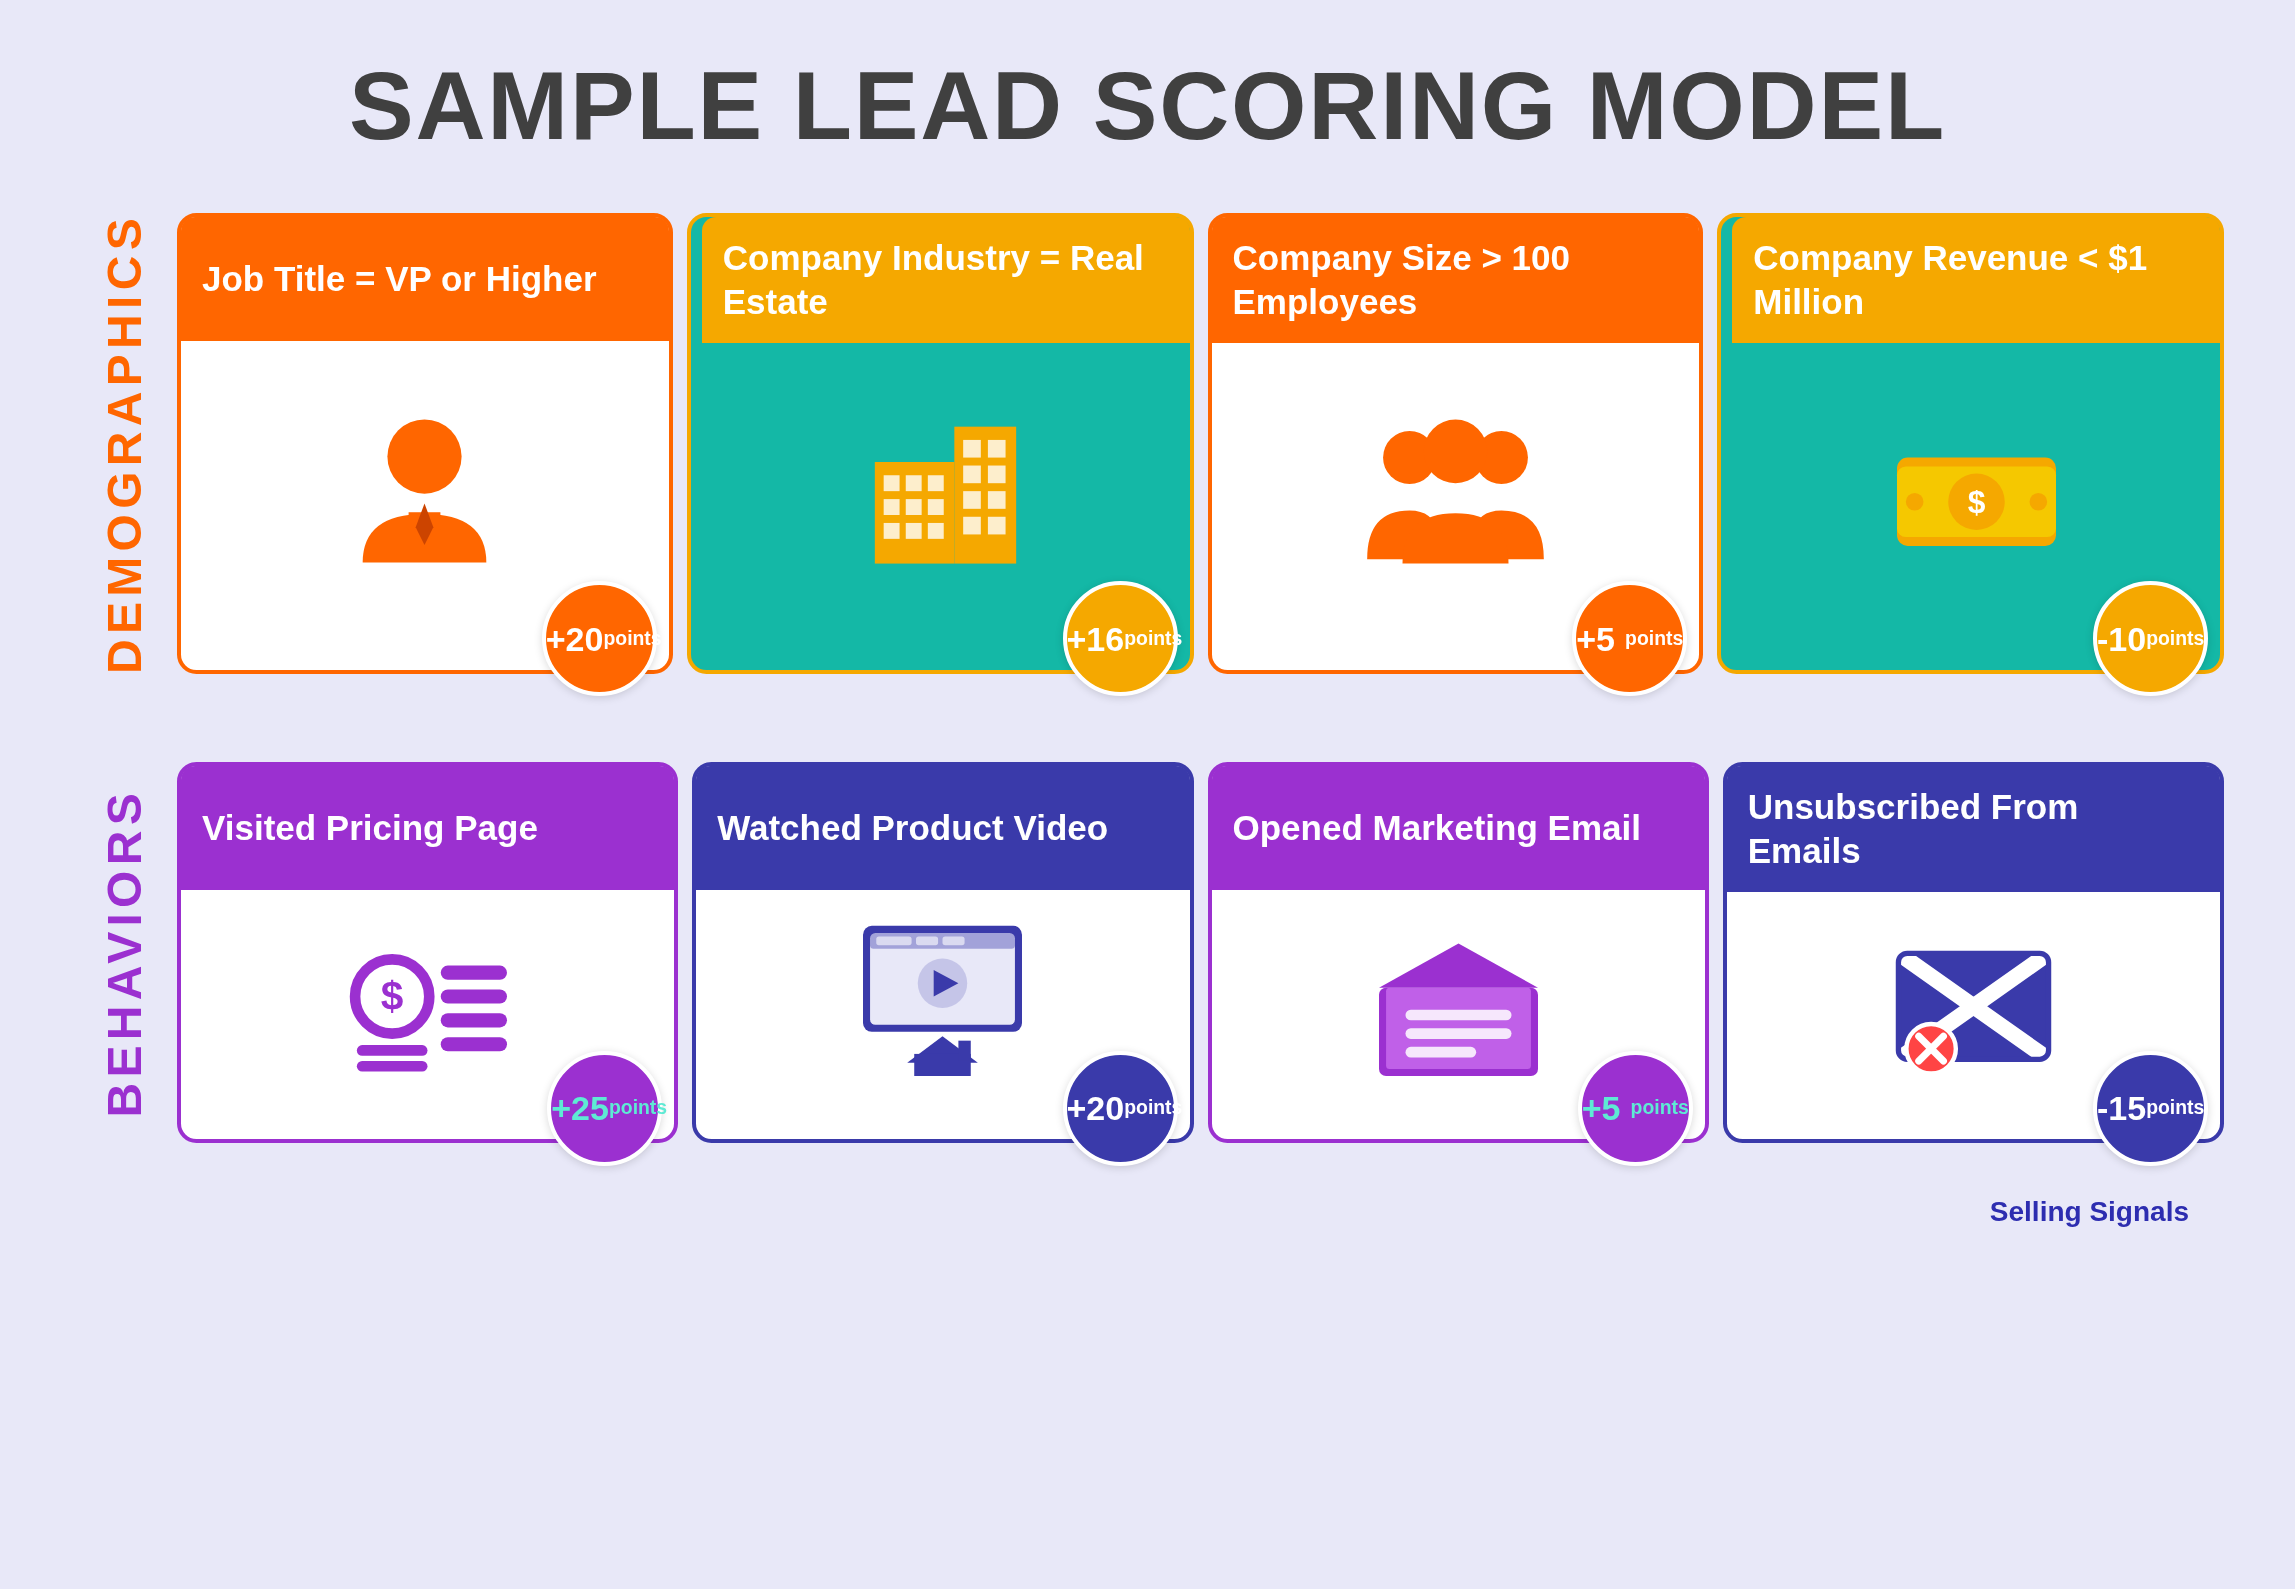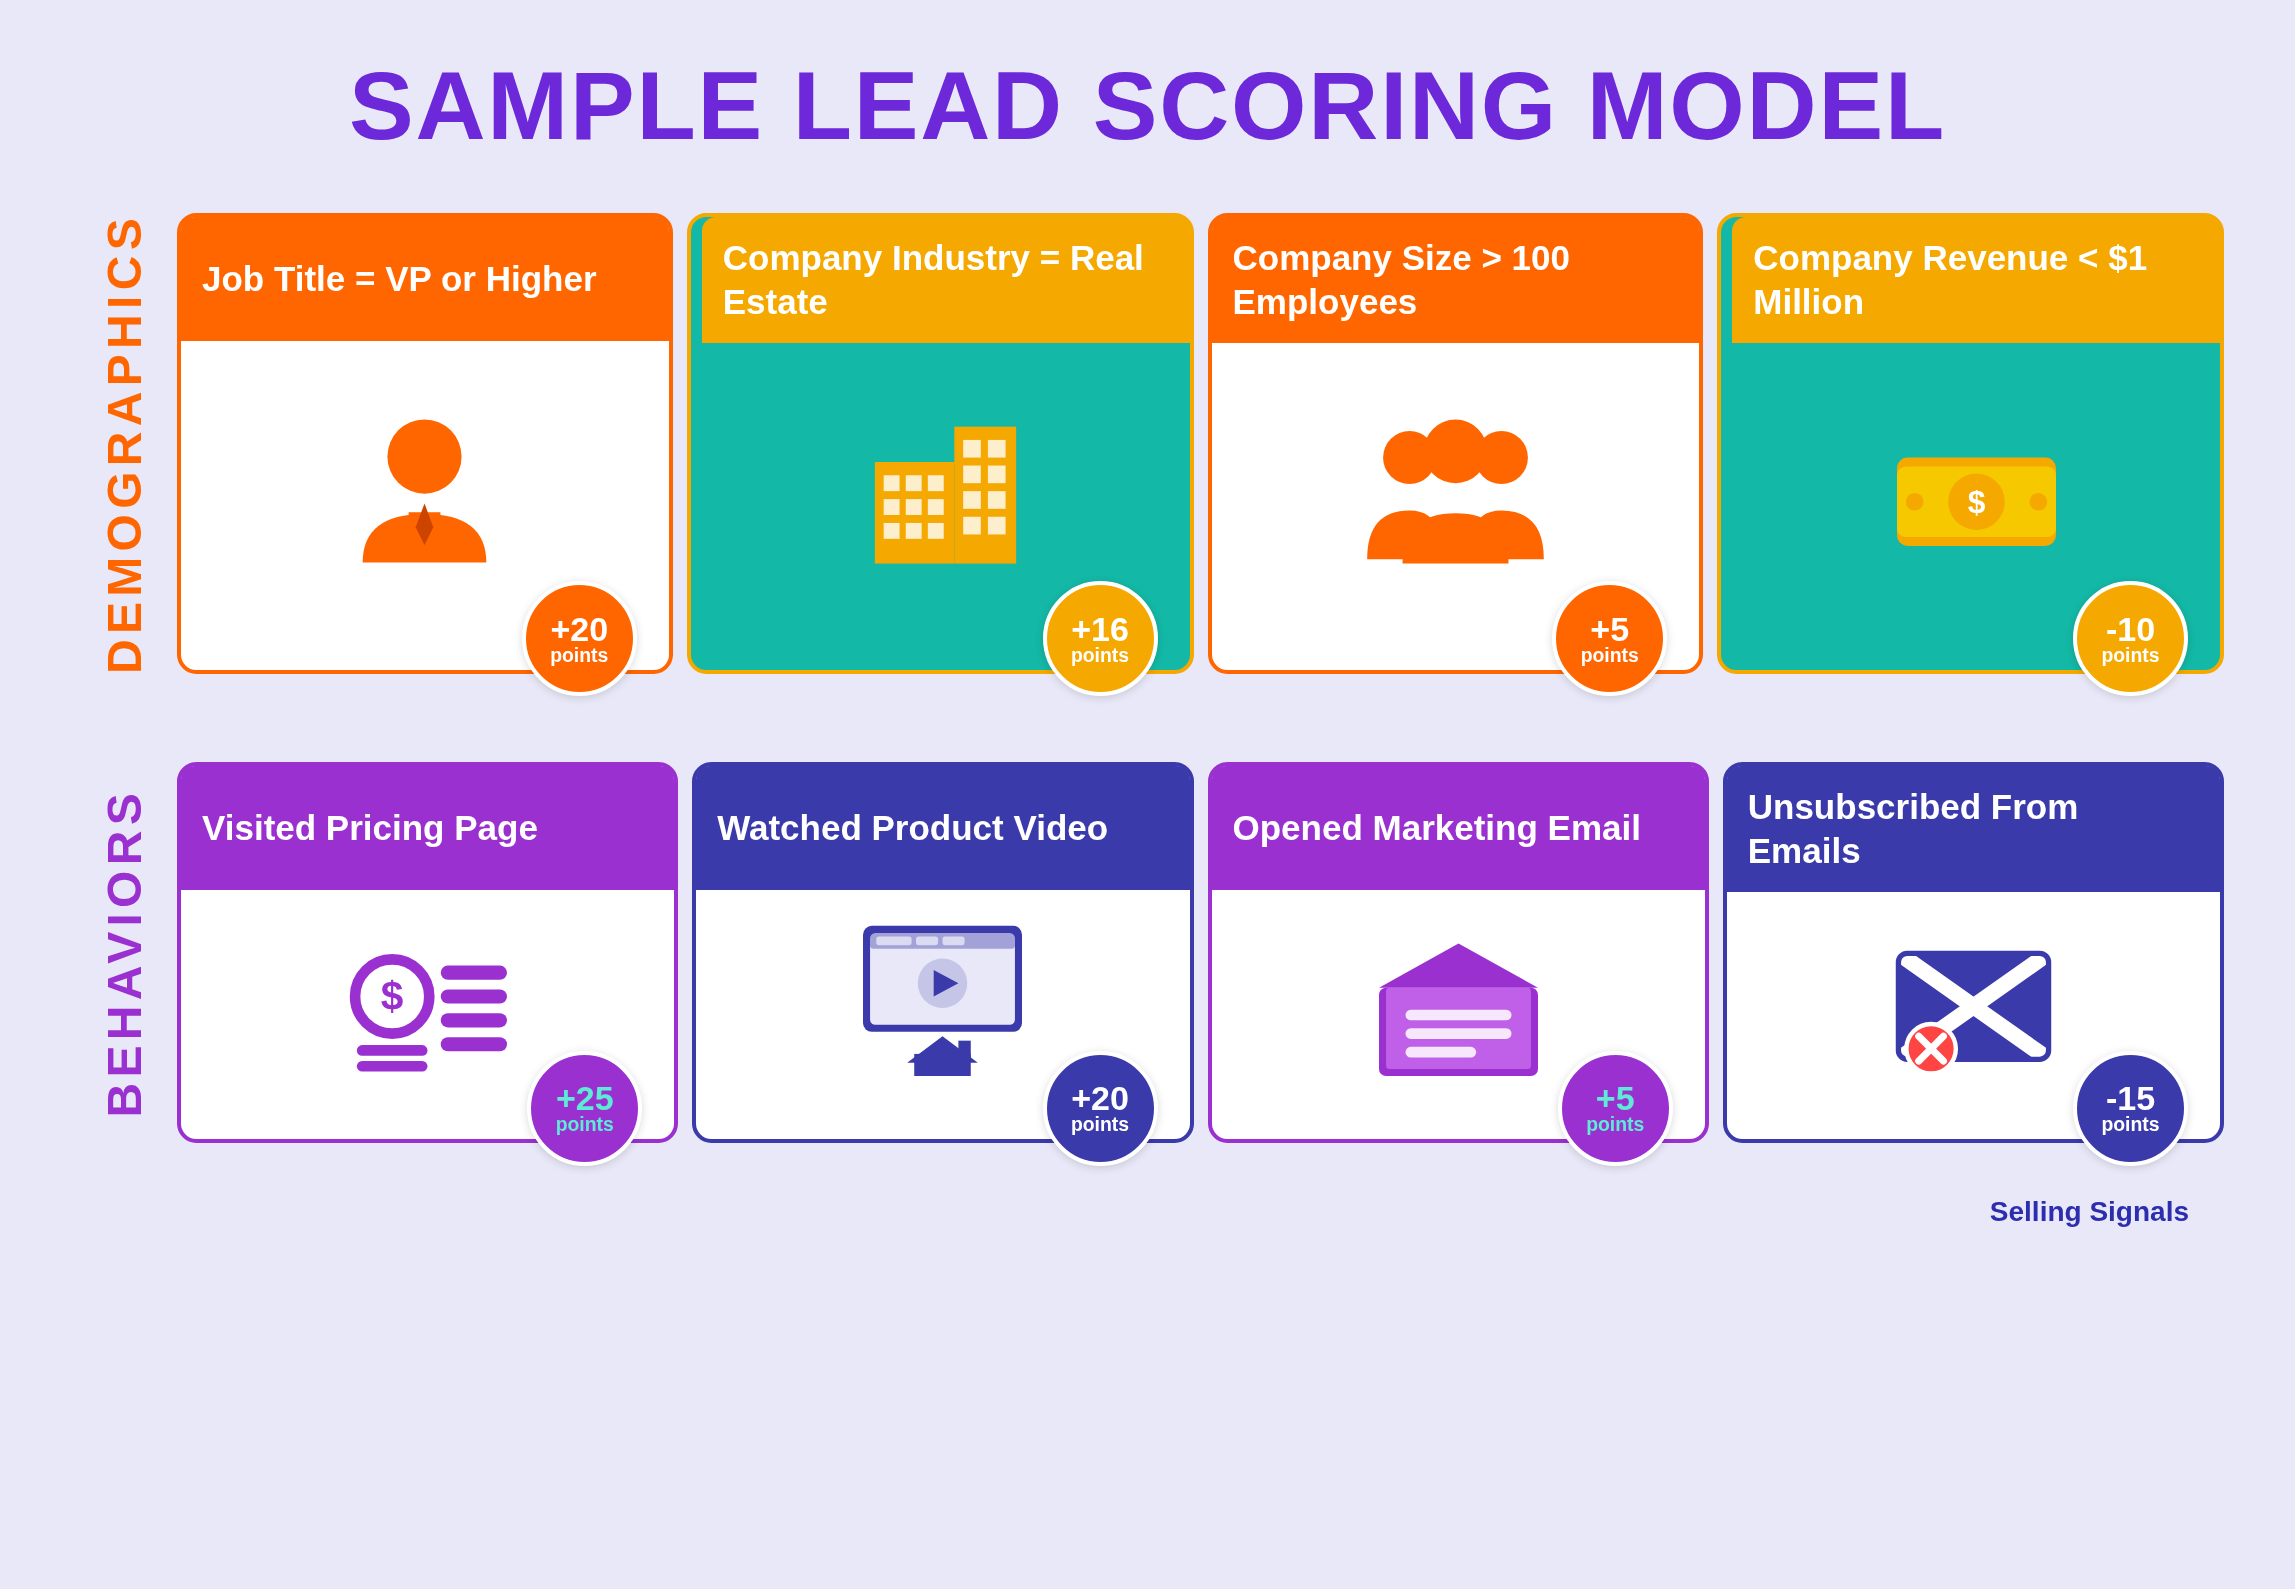--- a/index.html
+++ b/index.html
@@ -12,21 +12,21 @@
       overflow: hidden;
       display: flex;
       flex-direction: column;
       align-items: center;
       padding: 53px 71px 35px 71px;
     }
 
     .page-title {
       font-size: 97px;
       font-weight: 900;
-      color: #6d28d9;
+      color: #404040;
       text-align: right;
       letter-spacing: 1.8px;
       margin-bottom: 53px;
       line-height: 1.1;
     }
 
     .section {
       display: flex;
       flex-direction: row;
       align-items: stretch;
@@ -143,28 +143,28 @@
     }
 
     .card-icon-area svg {
       width: 177px;
       height: 159px;
     }
 
     .points-badge {
       position: absolute;
       bottom: -26.5px;
-      right: 32px;
+      right: 12px;
       border-radius: 50%;
       width: 115px;
       height: 115px;
       display: flex;
-      flex-direction: column;
-      align-items: center;
-      justify-content: center;
+      flex-direction: row;
+      align-items: center;
+      justify-content: space-between;
       font-weight: 900;
       font-size: 34px;
       line-height: 1;
       border: 4.4px solid #fff;
       box-shadow: 0 1.8px 8.8px rgba(0,0,0,0.15);
     }
 
     .points-badge .pts-label {
       font-size: 19.4px;
       font-weight: 700;

